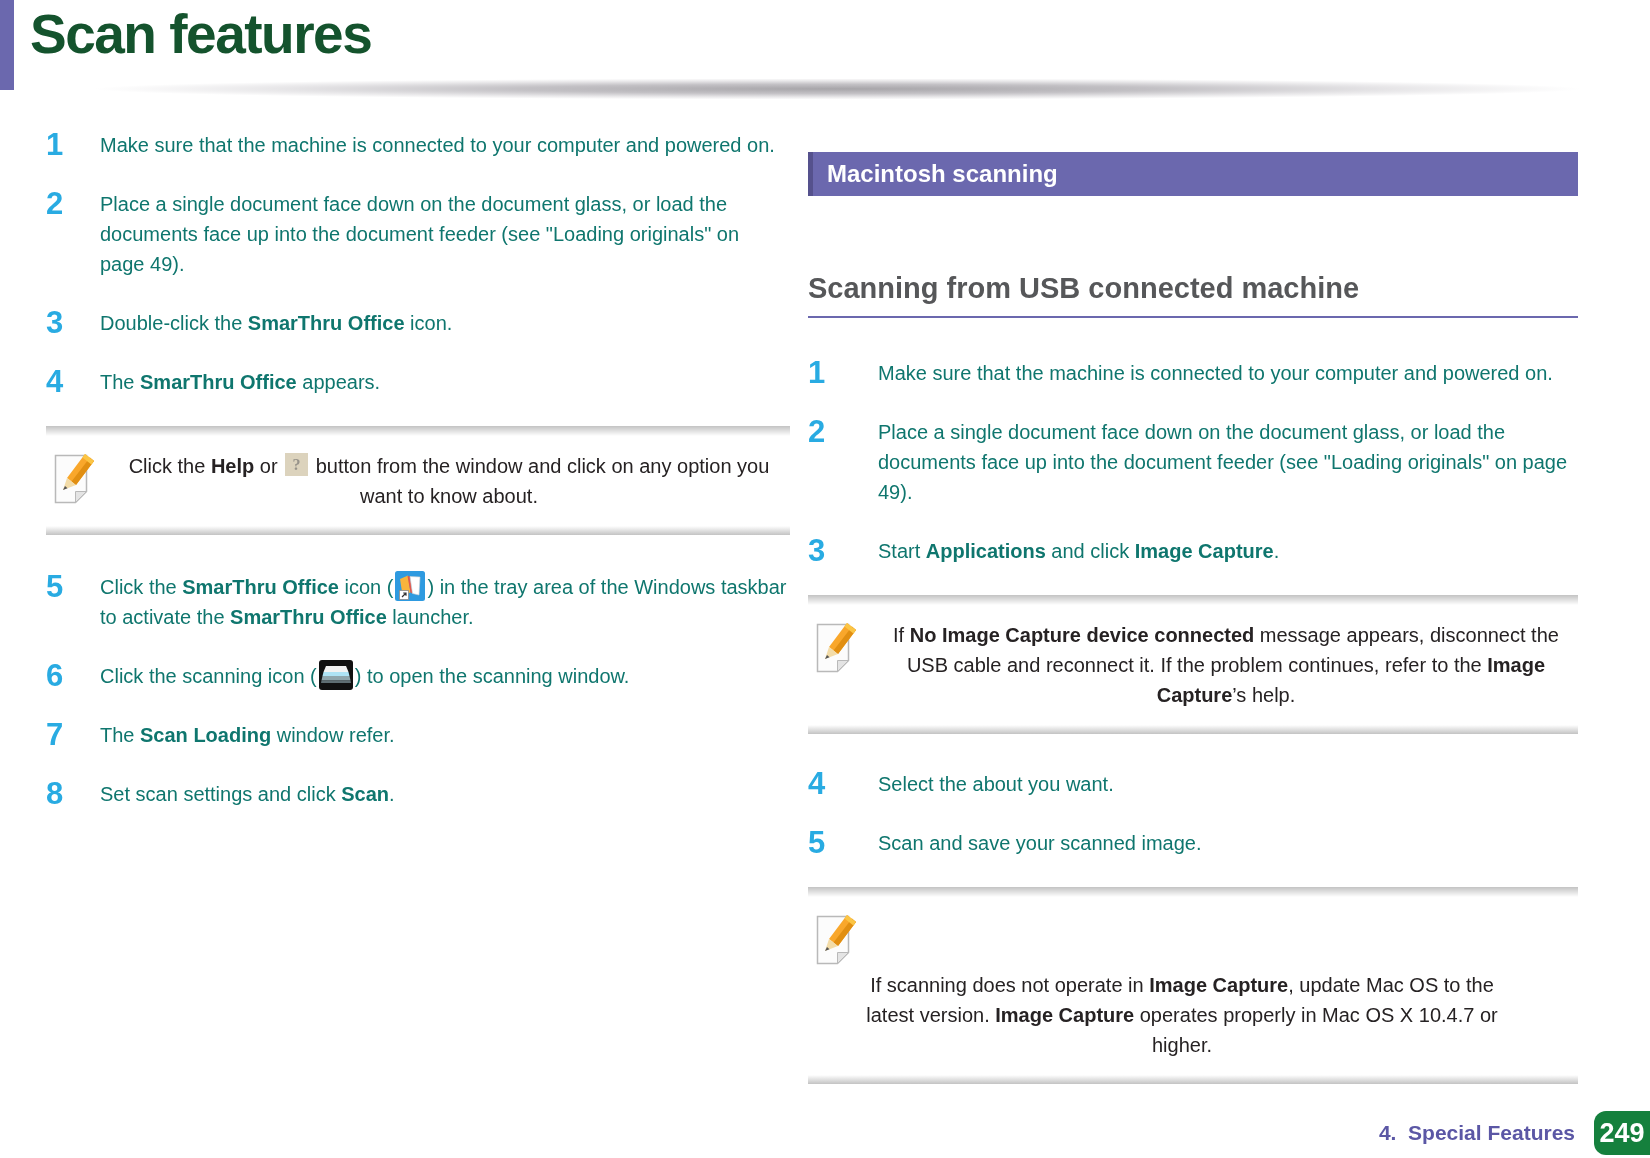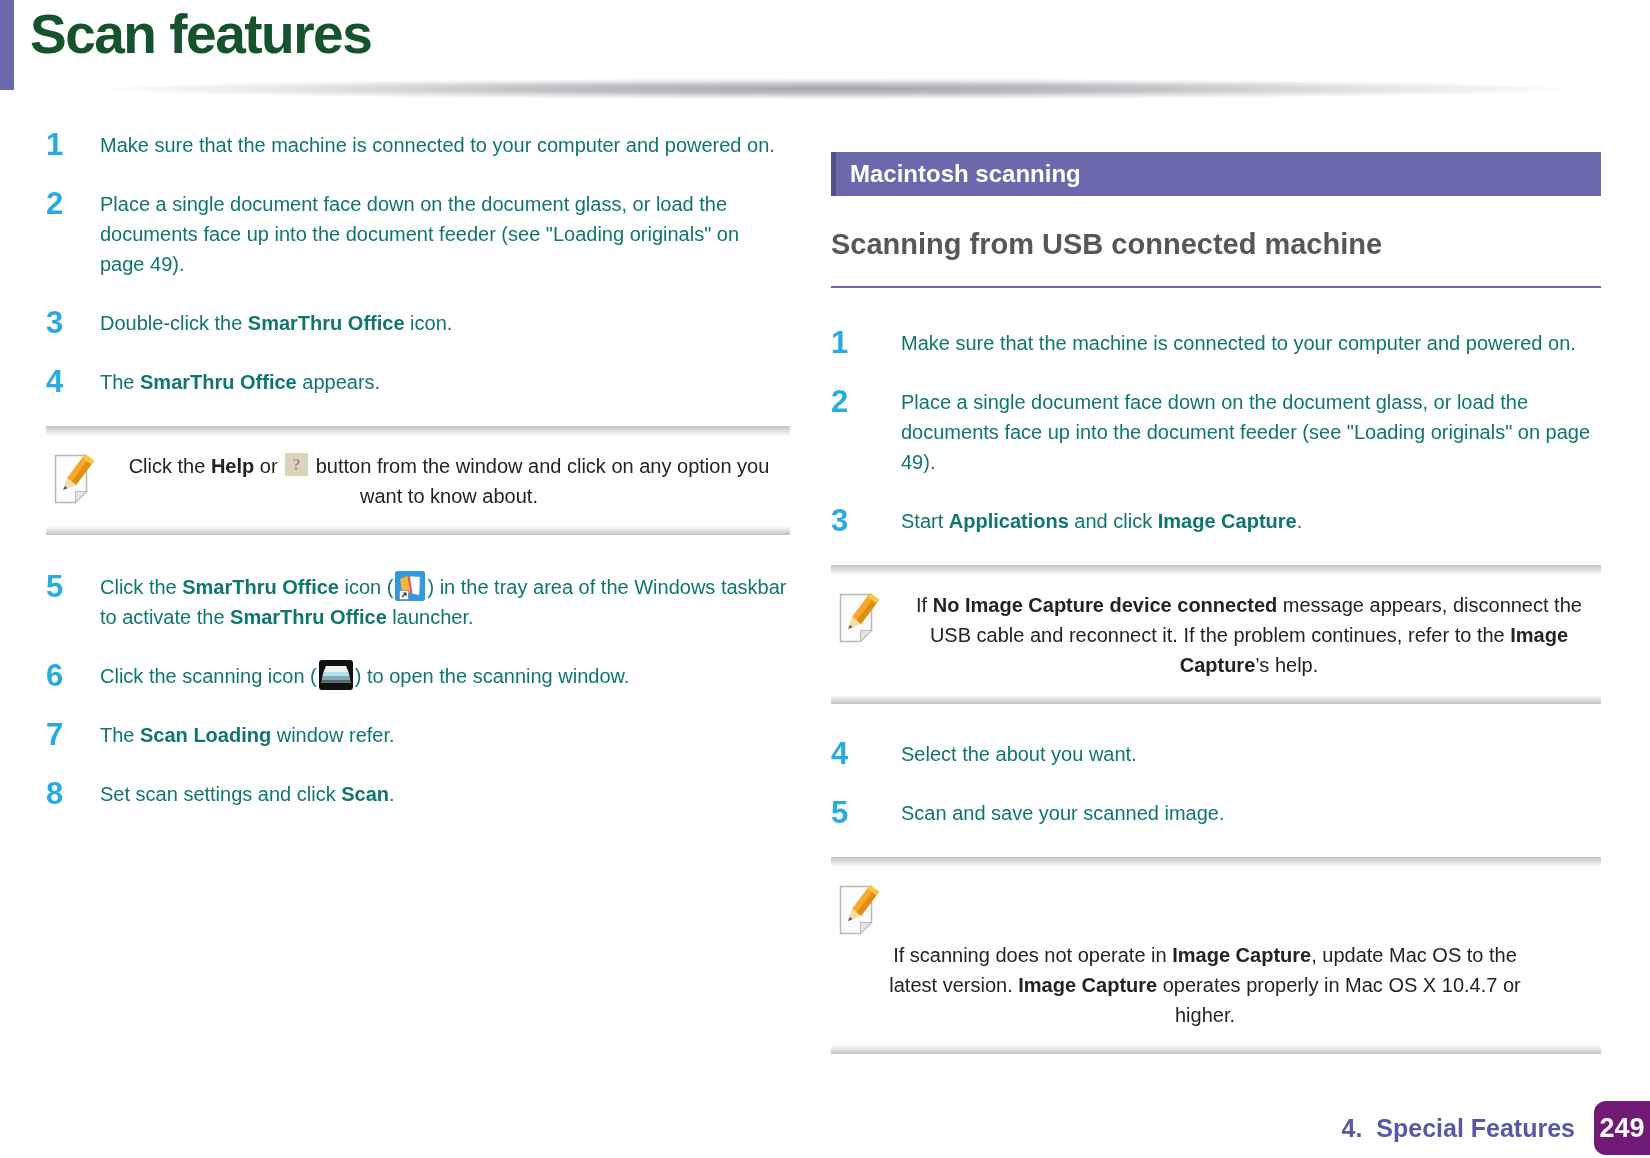--- a/index.html
+++ b/index.html
@@ -8,21 +8,21 @@
 
   
   .corner-bar{position:absolute;left:0;top:0;width:14px;height:90px;background:#6B68AE;}
   .page-title{position:absolute;left:30px;top:2px;font-size:55px;font-weight:bold;
               letter-spacing:-1.5px;color:#14532d;margin:0;}
   .title-divider{position:absolute;left:26px;top:79px;width:1624px;height:22px;
      background:radial-gradient(ellipse 52% 55% at 50% 45%, #a7a5a9 0%, #c3c1c5 38%, #e7e6e8 66%, rgba(255,255,255,0) 88%);}
 
   
   .col-left{position:absolute;left:46px;top:130px;width:744px;}
-  .col-right{position:absolute;left:831px;top:152px;width:770px;}
+  .col-right{position:absolute;left:808px;top:152px;width:770px;}
 
   
   .step{display:flex;margin-bottom:29px;}
   .step .num{flex:none;font-size:31px;font-weight:bold;color:#29ABE2;line-height:30px;}
   .col-left .step .num{width:54px;}
   .col-right .step .num{width:70px;}
   .step .txt{font-size:20px;line-height:30px;color:#0f766e;}
   .col-left .step .txt{width:688px;}
   .col-right .step .txt{width:698px;}
   .txt .b{font-weight:bold;}
@@ -37,30 +37,30 @@
       background:linear-gradient(to top,#c3c3c3,#ffffff);}
   .note-icon{flex:none;width:44px;margin-top:2px;}
   .note .txt{margin-left:30px;font-size:20px;line-height:30px;}
   .col-left .note .txt{width:642px;}
   .col-right .note .txt{width:672px;}
 
   
   .section-header{height:44px;background:#6B68AE;border-left:5px solid #55518D;
       display:flex;align-items:center;color:#ffffff;font-size:24px;font-weight:bold;
       padding-left:14px;box-sizing:border-box;}
-  .subheading{margin-top:32px;font-size:29px;font-weight:bold;color:#565759;
-      border-bottom:2px solid #6B68AE;padding-bottom:25px;}
+  .subheading{margin-top:76px;font-size:29px;font-weight:bold;color:#565759;
+      border-bottom:2px solid #6B68AE;padding-bottom:11px;}
   .col-right .first-step{margin-top:40px;}
   .note.right-note1{margin-bottom:35px;}
   .note.right-note2{margin-top:28px;flex-direction:column;}
 
   
   .footer{position:absolute;right:0;bottom:3px;display:flex;align-items:center;}
-  .footer .chapter{color:#5B57A5;font-weight:bold;font-size:25px;margin-right:19px;white-space:pre;}
-  .footer .page-badge{width:56px;height:54px;background:#701a75;border-radius:12px 0 0 12px;
+  .footer .chapter{color:#5B57A5;font-weight:bold;font-size:21px;margin-right:19px;white-space:pre;}
+  .footer .page-badge{width:56px;height:44px;background:#15803d;border-radius:12px 0 0 12px;
       color:#ffffff;font-weight:bold;font-size:27px;display:flex;align-items:center;justify-content:center;}
 </style>
 </head>
 <body>
 
 <div class="page">
 
   <div class="corner-bar"></div>
   <h1 class="page-title">Scan features</h1>
   <div class="title-divider"></div>

